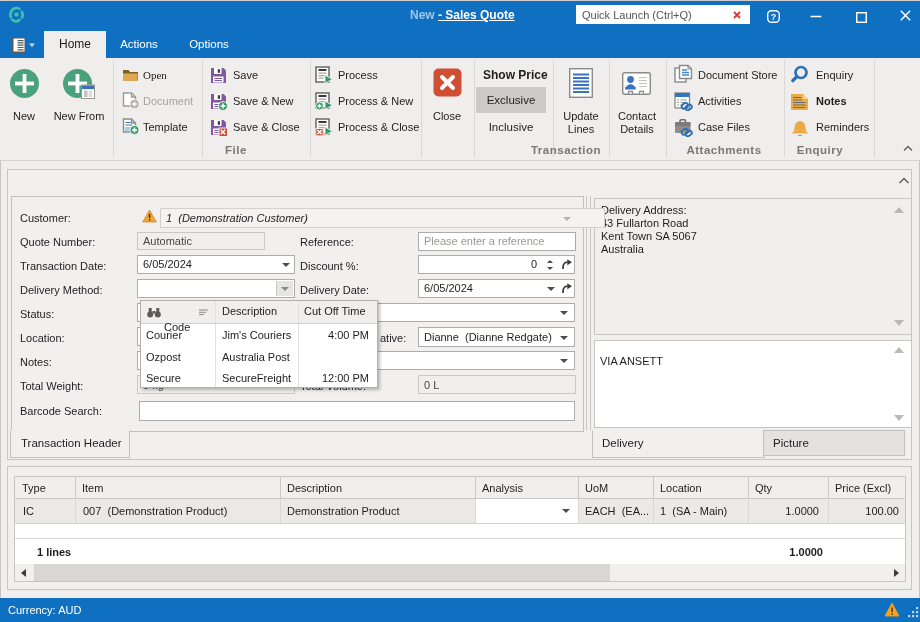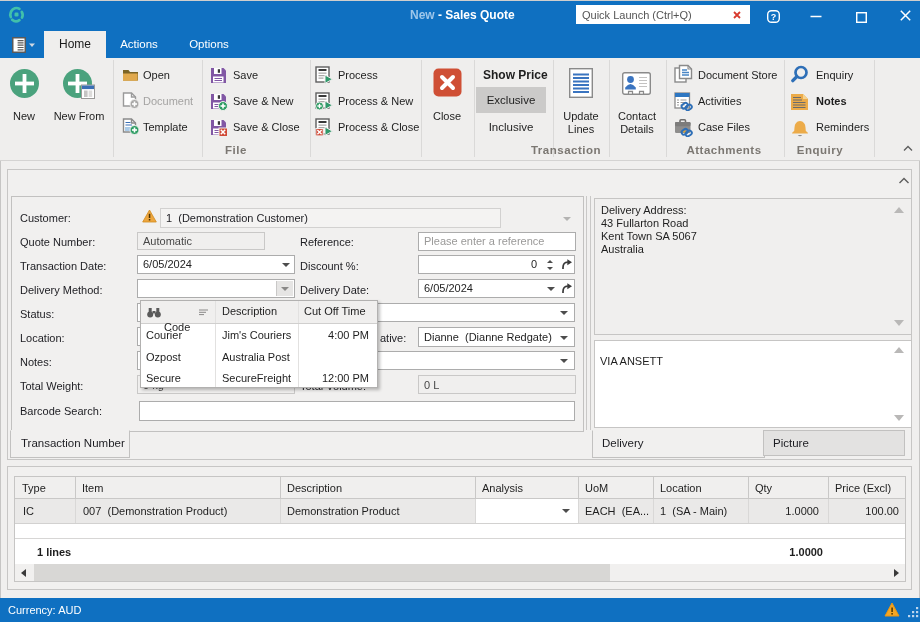--- a/index.html
+++ b/index.html
@@ -36,21 +36,21 @@
   <div class="abs" style="left:919px;top:160px;width:1px;height:438px;background:#c6c5c4;"></div>
   <svg class="abs" style="left:8px;top:6px;" width="17" height="17" viewBox="0 0 17 17">
     <g fill="none" stroke="#41c0ab" stroke-width="2.7" stroke-linecap="round">
       <path d="M3.2 5.4 A 5.8 5.8 0 0 1 11.4 2.8"></path>
       <path d="M13.8 6 A 5.8 5.8 0 0 1 14 11.6"></path>
       <path d="M11.4 14.2 A 5.8 5.8 0 0 1 4.2 13.8"></path>
       <path d="M2.8 11 A 5.8 5.8 0 0 1 2.8 6.4"></path>
     </g>
     <rect x="6.5" y="6.5" width="4" height="4" rx="1.2" fill="#41c0ab"></rect>
   </svg>
-  <div class="abs" style="left:410px;top:8px;font-size:12px;font-weight:bold;color:#9dc6ea;">New <span style="color:#fff;">- Sales Quote</span></div>
+  <div class="abs" style="left:410px;top:8px;font-size:12px;font-weight:bold;color:#9dc6ea;">New <span style="color:#fff;text-decoration:underline;">- Sales Quote</span></div>
   <div class="abs" style="left:576px;top:5px;width:174px;height:19px;background:#fff;">
     <span style="position:absolute;left:6px;top:3.5px;font-size:11px;color:#555;">Quick Launch (Ctrl+Q)</span>
     <svg style="position:absolute;right:9px;top:5.5px;" width="8" height="8">
         <path d="M1 1 L7 7 M7 1 L1 7" stroke="#d83a2e" stroke-width="1.8"></path>
       </svg>
   </div>
   <div class="abs" style="left:767px;top:9px;">
     <svg width="13" height="13">
         <rect x="0.7" y="0.7" width="11.6" height="11.6" rx="3.8" fill="none" stroke="#fff" stroke-width="1.4"></rect>
         <text x="6.5" y="9.8" font-size="9" font-weight="bold" fill="#fff" text-anchor="middle" font-family="Liberation Sans">?</text>
@@ -101,21 +101,21 @@
     <rect x="18.5" y="16" width="13" height="13.5" fill="#fff" stroke="#9a9998" stroke-width="1"></rect>
       <rect x="19" y="16.5" width="12" height="3.6" fill="#3a6fb5"></rect>
       <rect x="21" y="21.5" width="3.6" height="6.5" fill="#c5c4c3"></rect>
       <rect x="25.6" y="21.5" width="3.6" height="6.5" fill="#dcdbda"></rect>
   </svg>
 
   <svg class="abs" style="left:122px;top:67px;" width="17" height="15">
       <path d="M1 3 h5.5 l1.5 2 h8 v8.5 H1 Z" fill="#7b6426"></path>
       <path d="M1 13.8 V6.5 H15.6 L15.6 13.8 Z" fill="#e0a94e"></path>
     </svg>
-  <div class="rlabel" style="left:143px;top:69px;">Open</div>
+  <div class="rlabel" style="left:143px;top:69px;font-family:Liberation Serif, serif;">Open</div>
   <svg class="abs" style="left:122px;top:92px;" width="18" height="17">
       <path d="M1.5 1 h8 l4 4 v9 h-12 Z" fill="#fff" stroke="#9a9a9a" stroke-width="1.4"></path>
       <path d="M9.5 1 v4 h4" fill="none" stroke="#9a9a9a" stroke-width="1.4"></path>
       <circle cx="12.5" cy="12" r="4.5" fill="#a9a8a7" stroke="#f0efee" stroke-width="1"></circle>
       <rect x="10" y="11.2" width="5" height="1.6" fill="#fff"></rect>
       <rect x="11.7" y="9.5" width="1.6" height="5" fill="#fff"></rect>
     </svg>
   <div class="rlabel" style="left:143px;top:95px;color:#a4a3a2;">Document</div>
   <svg class="abs" style="left:122px;top:118px;" width="18" height="17">
       <path d="M1.5 1 h8 l4 4 v9 h-12 Z" fill="#fff" stroke="#8a8a8a" stroke-width="1.4"></path>
@@ -278,31 +278,31 @@
     <div style="position:absolute;left:6px;top:5px;font-size:11px;color:#1e1e1e;line-height:13px;">Delivery Address:<br>43 Fullarton Road<br>Kent Town SA 5067<br>Australia</div>
     <div class="scroll-up" style="right:7px;top:8px;"></div>
     <div class="scroll-dn" style="right:7px;bottom:8px;"></div>
   </div>
   <div class="abs" style="left:594px;top:340px;width:318px;height:88px;background:#fff;border:1px solid #c6c5c4;box-sizing:border-box;">
     <div style="position:absolute;left:5px;top:14px;font-size:11px;color:#1e1e1e;">VIA ANSETT</div>
     <div class="scroll-up" style="right:7px;top:6px;"></div>
     <div class="scroll-dn" style="right:7px;bottom:6px;"></div>
   </div>
 
-  <div class="abs" style="left:10px;top:430px;width:118px;height:26px;background:#f1f0ef;border:1px solid #c2c1c0;border-top:1px solid #f1f0ef;font-size:11.5px;color:#1d1d22;line-height:25px;"><span style="padding-left:10px;">Transaction Number</span></div>
+  <div class="abs" style="left:10px;top:430px;width:118px;height:26px;background:#f1f0ef;border:1px solid #c2c1c0;border-top:1px solid #f1f0ef;font-size:11.5px;color:#1d1d22;line-height:25px;"><span style="padding-left:10px;">Transaction Header</span></div>
   <div class="abs" style="left:592px;top:430px;width:171px;height:26px;background:#f1f0ef;border:1px solid #c2c1c0;border-top:1px solid #f1f0ef;font-size:11.5px;color:#1d1d22;line-height:25px;"><span style="padding-left:9px;">Delivery</span></div>
   <div class="abs" style="left:763px;top:430px;width:142px;height:26px;background:#e3e2e1;border:1px solid #c2c1c0;border-top:1px solid #c2c1c0;font-size:11.5px;color:#1d1d22;line-height:25px;box-sizing:border-box;"><span style="padding-left:9px;">Picture</span></div>
 
   <div class="flabel" style="left:20px;top:212px;">Customer:</div>
   <svg class="abs" style="left:142px;top:209px;" width="15" height="14">
       <path d="M7.5 1 L14.3 13 H0.7 Z" fill="#eda63e" stroke="#d08a1d" stroke-width="0.8"></path>
       <rect x="6.8" y="4.8" width="1.5" height="4.2" fill="#4a3000"></rect>
       <rect x="6.8" y="10" width="1.5" height="1.5" fill="#4a3000"></rect>
     </svg>
-  <div class="field" style="left:160px;top:208px;width:341px;height:20px;background:#f4f3f2;border-color:#d2d1d0;box-sizing:border-box;">
+  <div class="field" style="left:160px;top:208px;width:445px;height:20px;background:#f4f3f2;border-color:#d2d1d0;box-sizing:border-box;font-style:italic;">
     <span class="ftext" style="color:#1d1d22;">1&nbsp;&nbsp;(Demonstration Customer)</span>
     <div class="combo-arr" style="left:402px;top:8px;border-top-color:#b4b3b2;"></div>
   </div>
   <div class="flabel" style="left:20px;top:236px;">Quote Number:</div>
   <div class="fieldro" style="left:137px;top:232px;width:128px;height:18px;box-sizing:border-box;">
       <span class="ftext" style="top:2px;">Automatic</span>
     </div>
   <div class="flabel" style="left:300px;top:236px;">Reference:</div>
   <div class="field" style="left:418px;top:232px;width:158px;height:19px;box-sizing:border-box;padding-left:11px;">
       <span class="ftext" style="top:2px;color:#9a9998;">Please enter a reference</span>

